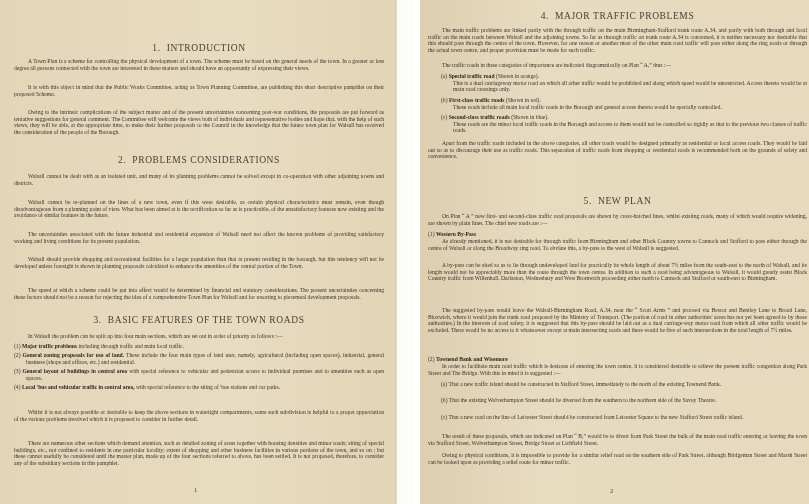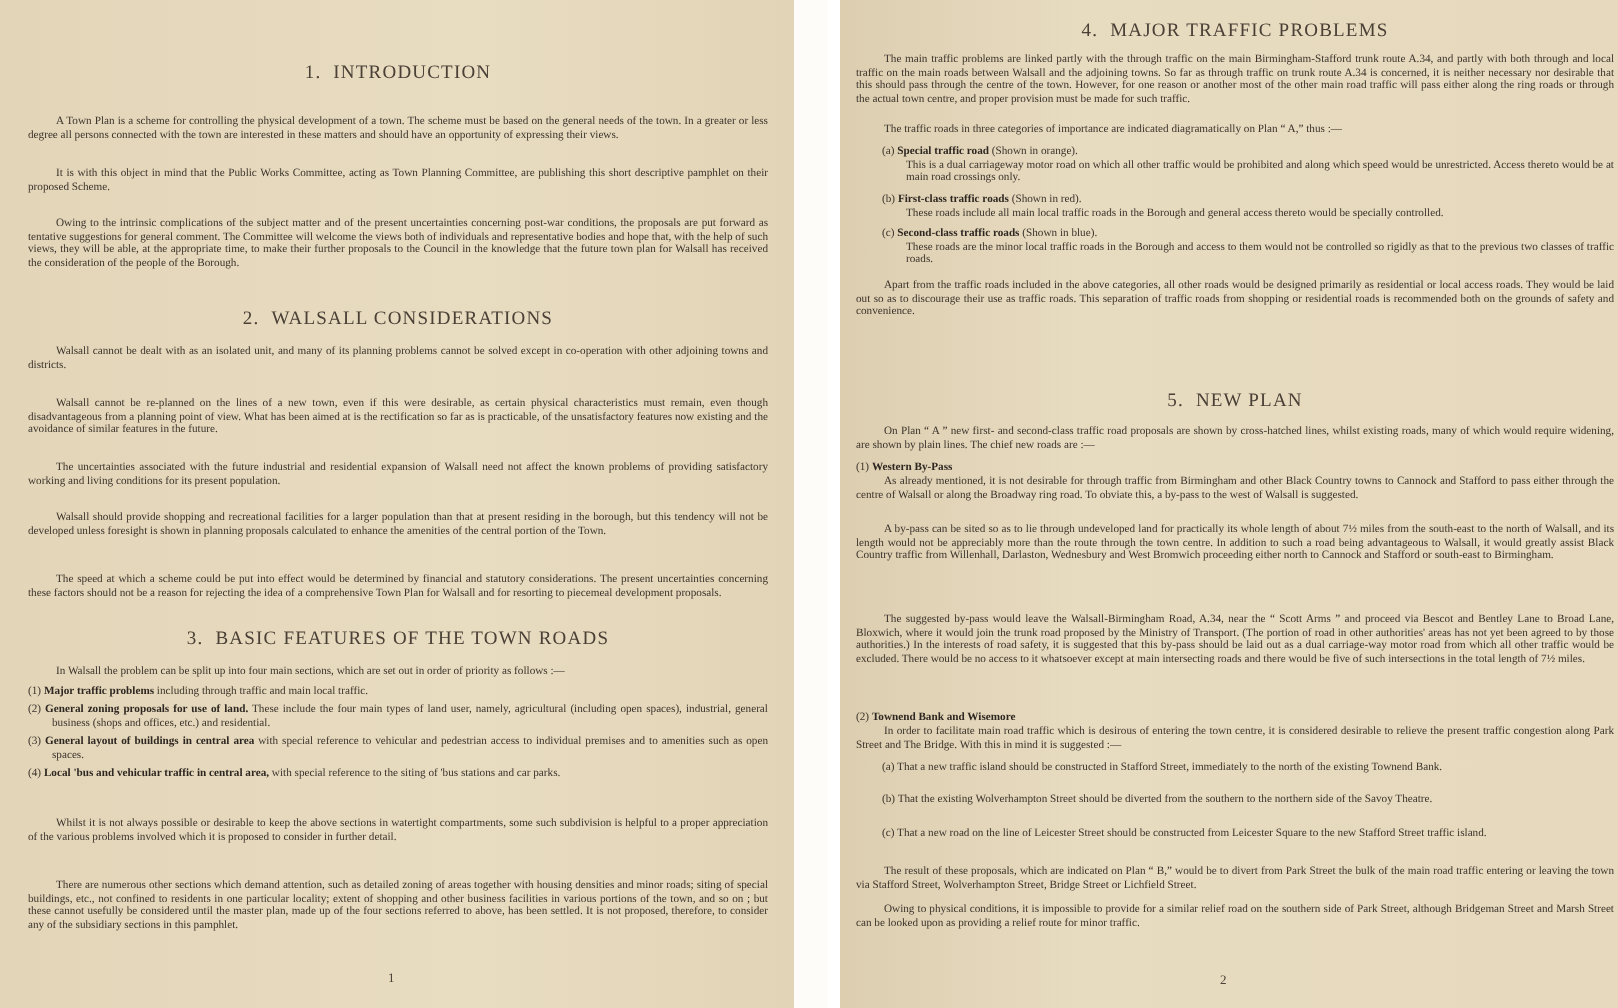--- a/index.html
+++ b/index.html
@@ -48,35 +48,35 @@
 </style>
 </head>
 <body>
 
 <div class="gutter"></div>
 
 <div class="page left">
 
   <div class="content">
 
-    <div class="blk" style="top:32px;">
+    <div class="blk" style="top:43px;">
       <h2><span class="num">1.</span><span>INTRODUCTION</span></h2>
     </div>
     <div class="blk" style="top:58px;">
         <p>A Town Plan is a scheme for controlling the physical development of a town. The scheme must be based on the general needs of the town. In a greater or less degree all persons connected with the town are interested in these matters and should have an opportunity of expressing their views.</p>
       </div>
     <div class="blk" style="top:84px;">
         <p>It is with this object in mind that the Public Works Committee, acting as Town Planning Committee, are publishing this short descriptive pamphlet on their proposed Scheme.</p>
       </div>
     <div class="blk" style="top:109px;">
         <p>Owing to the intrinsic complications of the subject matter and of the present uncertainties concerning post-war conditions, the proposals are put forward as tentative suggestions for general comment. The Committee will welcome the views both of individuals and representative bodies and hope that, with the help of such views, they will be able, at the appropriate time, to make their further proposals to the Council in the knowledge that the future town plan for Walsall has received the consideration of the people of the Borough.</p>
       </div>
 
     <div class="blk" style="top:155px;">
-      <h2><span class="num">2.</span><span>WALSALL CONSIDERATIONS</span></h2>
+      <h2><span class="num">2.</span><span>PROBLEMS CONSIDERATIONS</span></h2>
     </div>
     <div class="blk" style="top:173px;">
         <p>Walsall cannot be dealt with as an isolated unit, and many of its planning problems cannot be solved except in co-operation with other adjoining towns and districts.</p>
       </div>
     <div class="blk" style="top:199px;">
         <p>Walsall cannot be re-planned on the lines of a new town, even if this were desirable, as certain physical characteristics must remain, even though disadvantageous from a planning point of view. What has been aimed at is the rectification so far as is practicable, of the unsatisfactory features now existing and the avoidance of similar features in the future.</p>
       </div>
     <div class="blk" style="top:231px;">
         <p>The uncertainties associated with the future industrial and residential expansion of Walsall need not affect the known problems of providing satisfactory working and living conditions for its present population.</p>
       </div>

